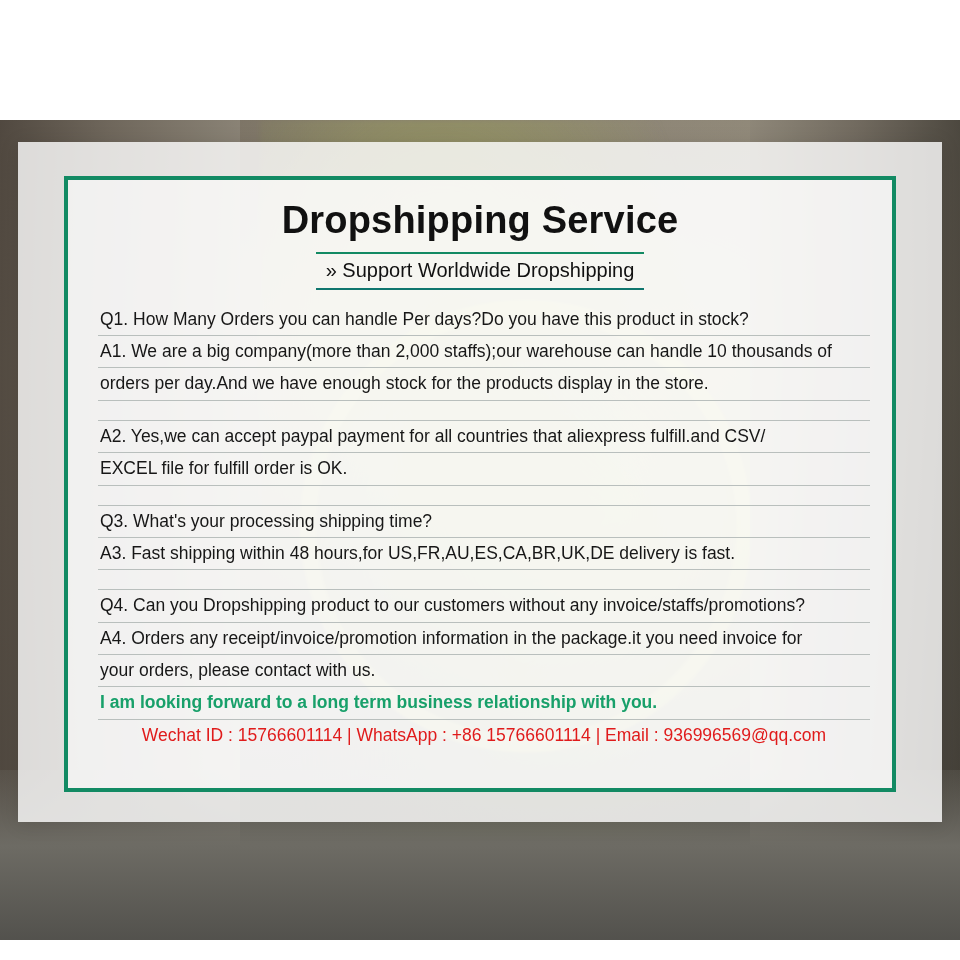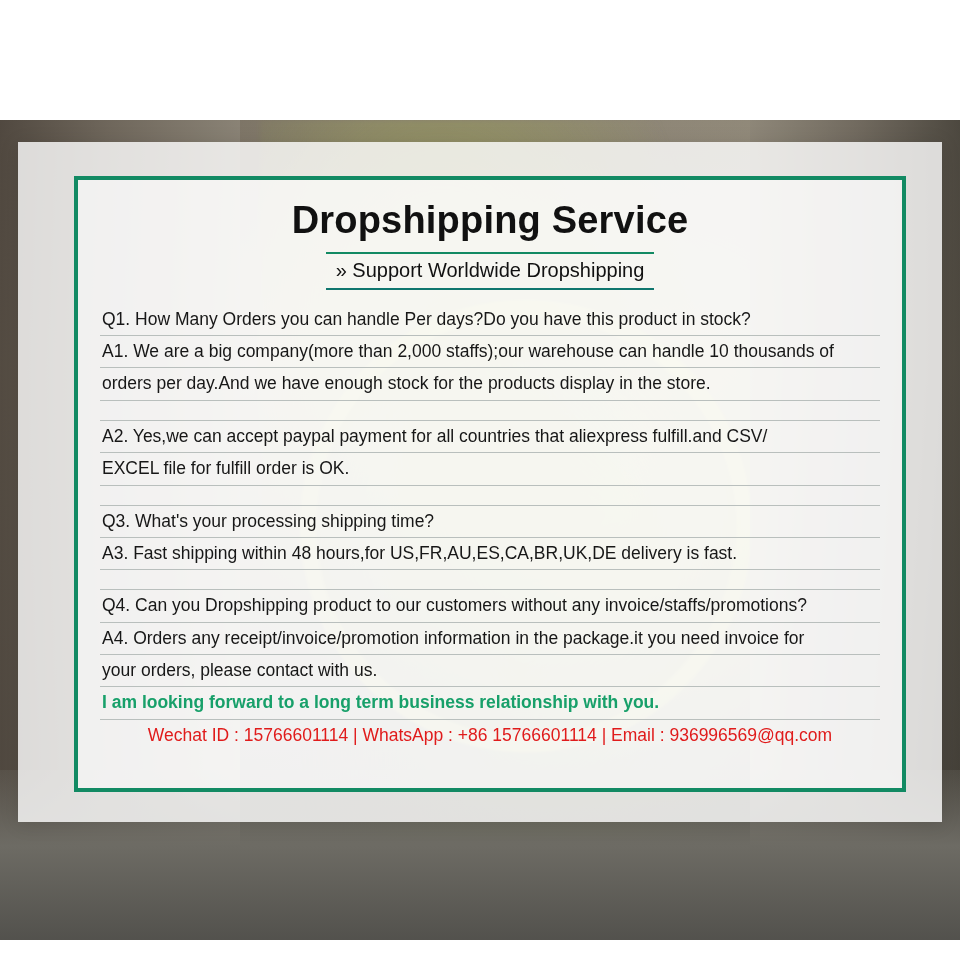--- a/index.html
+++ b/index.html
@@ -105,21 +105,21 @@
     left: 18px;
     top: 142px;
     width: 924px;
     height: 680px;
     background: rgba(255,255,255,0.80);
     box-shadow: 0 2px 18px rgba(0,0,0,0.12);
   }
 
   .panel {
     position: absolute;
-    left: 74px;
+    left: 64px;
     top: 176px;
     width: 832px;
     height: 616px;
     border: 4px solid #128a63;
     background: rgba(255,255,255,0.55);
     box-sizing: border-box;
     padding: 14px 22px 10px 22px;
   }
 
   
@@ -142,20 +142,21 @@
     color: #111111;
     padding: 4px 10px 6px 10px;
     border-top: 2px solid #128a63;
     border-bottom: 2px solid #0f766e;
     line-height: 1.2;
   }
 
   
   .qa-list {
     margin-top: 14px;
+    margin-left: 8px;
   }
   .qa-line {
     font-size: 17.5px;
     color: #171717;
     line-height: 1.62;
     border-bottom: 1px solid #b9bfbd;
     padding: 1px 2px 2px 2px;
     min-height: 26px;
   }
   .qa-line.spacer {

